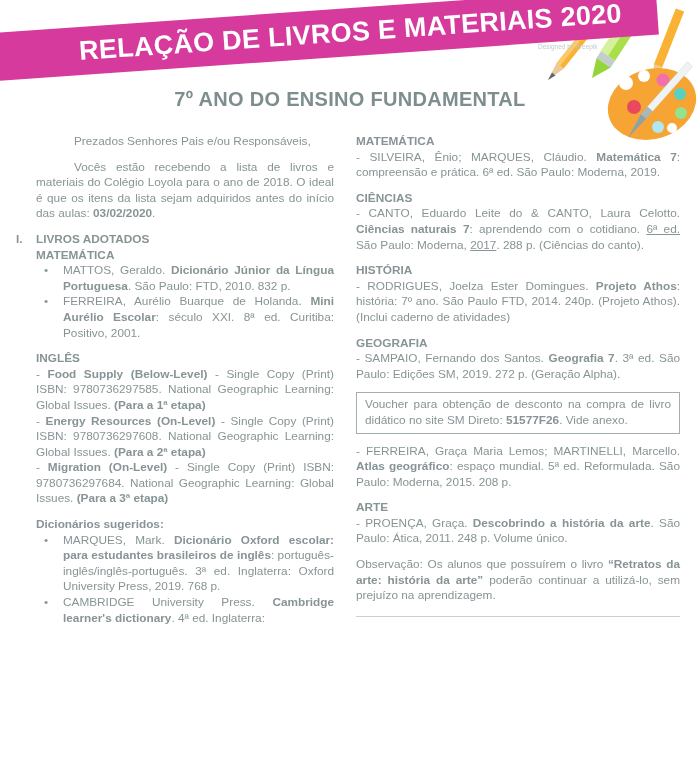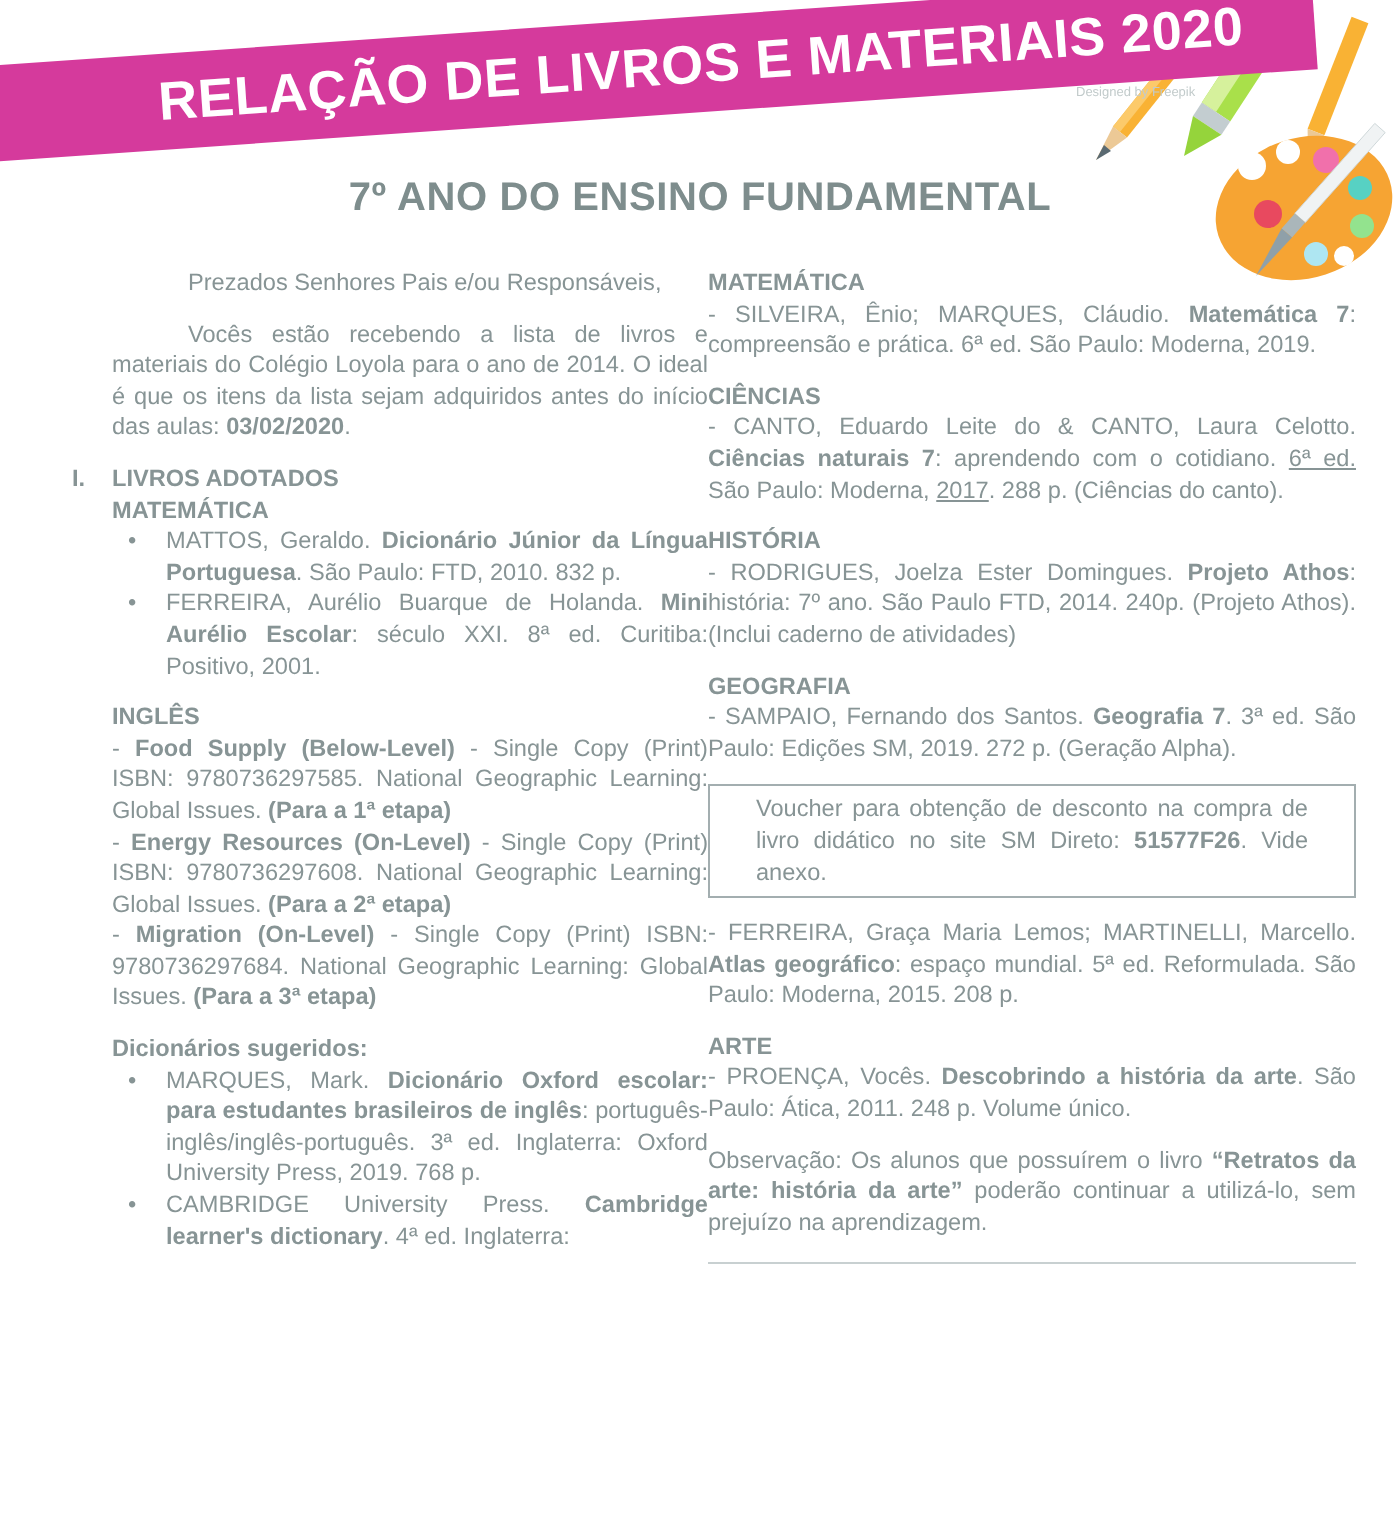--- a/index.html
+++ b/index.html
@@ -16,39 +16,39 @@
           color:var(--credit-color,#c2cbcb);z-index:3;}
 
   
   .illustration{position:absolute;top:4px;right:0;width:170px;height:150px;z-index:1;}
 
   
   .page-title{position:absolute;top:88px;left:0;width:100%;text-align:center;
           font-size:20px;font-weight:700;color:var(--title-color,#7e8d8d);letter-spacing:.3px;}
 
   
-  .columns{position:absolute;top:134px;left:38px;display:flex;z-index:0;}
+  .columns{position:absolute;top:134px;left:18px;display:flex;gap:22px;z-index:0;}
   .col{color:var(--body-color,#879495);font-size:11.8px;line-height:15.6px;}
   .col-left{width:316px;padding-left:18px;box-sizing:border-box;}
   .col-right{width:324px;}
 
   .blk{margin:0;}
   .gap{margin-top:10px;}
   .b{font-weight:700;}
   .u{text-decoration:underline;}
   .greeting{text-indent:38px;}
   .para{text-indent:38px;text-align:justify;}
   .entry{text-align:justify;}
   .heading{font-weight:700;}
   .numbered-heading{font-weight:700;}
   .numbered-heading .num{display:inline-block;width:20px;margin-left:-20px;font-weight:700;}
   .bullet{display:flex;}
   .bullet .dot{flex:none;width:27px;padding-left:8px;box-sizing:border-box;}
   .bullet .btxt{flex:1;text-align:justify;}
-  .box{border:1px solid var(--box-border-color,#a3aeb0);padding:4px 23px;text-align:justify;}
+  .box{border:1px solid var(--box-border-color,#a3aeb0);padding:4px 8px;text-align:justify;}
   .divider{border:0;border-top:1px solid var(--divider-color,#c8d0d1);height:0;margin-top:12px;}
 </style>
 </head>
 <body>
 
 <div class="page">
 
   <div class="banner">
     <span class="banner-title">RELAÇÃO DE LIVROS E MATERIAIS 2020</span>
   </div>
@@ -88,21 +88,21 @@
       <polygon points="117.4,102.7 122.6,107.3 116,114.8 110.8,110.2" fill="#aab6ba"></polygon>
       <polygon points="110.8,110.2 116,114.8 98,134" fill="#8fa0a9"></polygon>
     </g>
   </svg>
 
   <div class="page-title">7º ANO DO ENSINO FUNDAMENTAL</div>
 
   <div class="columns">
     <div class="col col-left">
         <div class="blk greeting"><span>Prezados Senhores Pais e/ou Responsáveis,</span></div>
-        <div class="blk para gap"><span>Vocês estão recebendo a lista de livros e materiais do Colégio Loyola para o ano de 2014. O ideal é que os itens da lista sejam adquiridos antes do início das aulas: </span><span class="b">03/02/2020</span><span>.</span></div>
+        <div class="blk para gap"><span>Vocês estão recebendo a lista de livros e materiais do Colégio Loyola para o ano de 2018. O ideal é que os itens da lista sejam adquiridos antes do início das aulas: </span><span class="b">03/02/2020</span><span>.</span></div>
         <div class="blk numbered-heading gap"><span class="num">I.</span><span class="b">LIVROS ADOTADOS</span></div>
         <div class="blk heading"><span class="b">MATEMÁTICA</span></div>
         <div class="blk bullet">
           <span class="dot">•</span>
           <span class="btxt"><span>MATTOS, Geraldo. </span><span class="b">Dicionário Júnior da Língua Portuguesa</span><span>. São Paulo: FTD, 2010. 832 p.</span></span>
         </div>
         <div class="blk bullet">
           <span class="dot">•</span>
           <span class="btxt"><span>FERREIRA, Aurélio Buarque de Holanda. </span><span class="b">Mini Aurélio Escolar</span><span>: século XXI. 8ª ed. Curitiba: Positivo, 2001.</span></span>
         </div>
@@ -125,19 +125,19 @@
         <div class="blk entry"><span>- SILVEIRA, Ênio; MARQUES, Cláudio. </span><span class="b">Matemática 7</span><span>: compreensão e prática. 6ª ed. São Paulo: Moderna, 2019.</span></div>
         <div class="blk heading gap"><span class="b">CIÊNCIAS</span></div>
         <div class="blk entry"><span>- CANTO, Eduardo Leite do &amp; CANTO, Laura Celotto. </span><span class="b">Ciências naturais 7</span><span>: aprendendo com o cotidiano. </span><span class="u">6ª ed.</span><span> São Paulo: Moderna, </span><span class="u">2017</span><span>. 288 p. (Ciências do canto).</span></div>
         <div class="blk heading gap"><span class="b">HISTÓRIA</span></div>
         <div class="blk entry"><span>- RODRIGUES, Joelza Ester Domingues. </span><span class="b">Projeto Athos</span><span>: história: 7º ano. São Paulo FTD, 2014. 240p. (Projeto Athos). (Inclui caderno de atividades)</span></div>
         <div class="blk heading gap"><span class="b">GEOGRAFIA</span></div>
         <div class="blk entry"><span>- SAMPAIO, Fernando dos Santos. </span><span class="b">Geografia 7</span><span>. 3ª ed. São Paulo: Edições SM, 2019. 272 p. (Geração Alpha).</span></div>
         <div class="blk box gap"><span>Voucher para obtenção de desconto na compra de livro didático no site SM Direto: </span><span class="b">51577F26</span><span>. Vide anexo.</span></div>
         <div class="blk entry gap"><span>- FERREIRA, Graça Maria Lemos; MARTINELLI, Marcello. </span><span class="b">Atlas geográfico</span><span>: espaço mundial. 5ª ed. Reformulada. São Paulo: Moderna, 2015. 208 p.</span></div>
         <div class="blk heading gap"><span class="b">ARTE</span></div>
-        <div class="blk entry"><span>- PROENÇA, Vocês. </span><span class="b">Descobrindo a história da arte</span><span>. São Paulo: Ática, 2011. 248 p. Volume único.</span></div>
+        <div class="blk entry"><span>- PROENÇA, Graça. </span><span class="b">Descobrindo a história da arte</span><span>. São Paulo: Ática, 2011. 248 p. Volume único.</span></div>
         <div class="blk entry gap"><span>Observação: Os alunos que possuírem o livro </span><span class="b">“Retratos da arte: história da arte”</span><span> poderão continuar a utilizá-lo, sem prejuízo na aprendizagem.</span></div>
         <div class="divider gap"></div>
       </div>
   </div>
 
 </div>
 
 </body></html>

